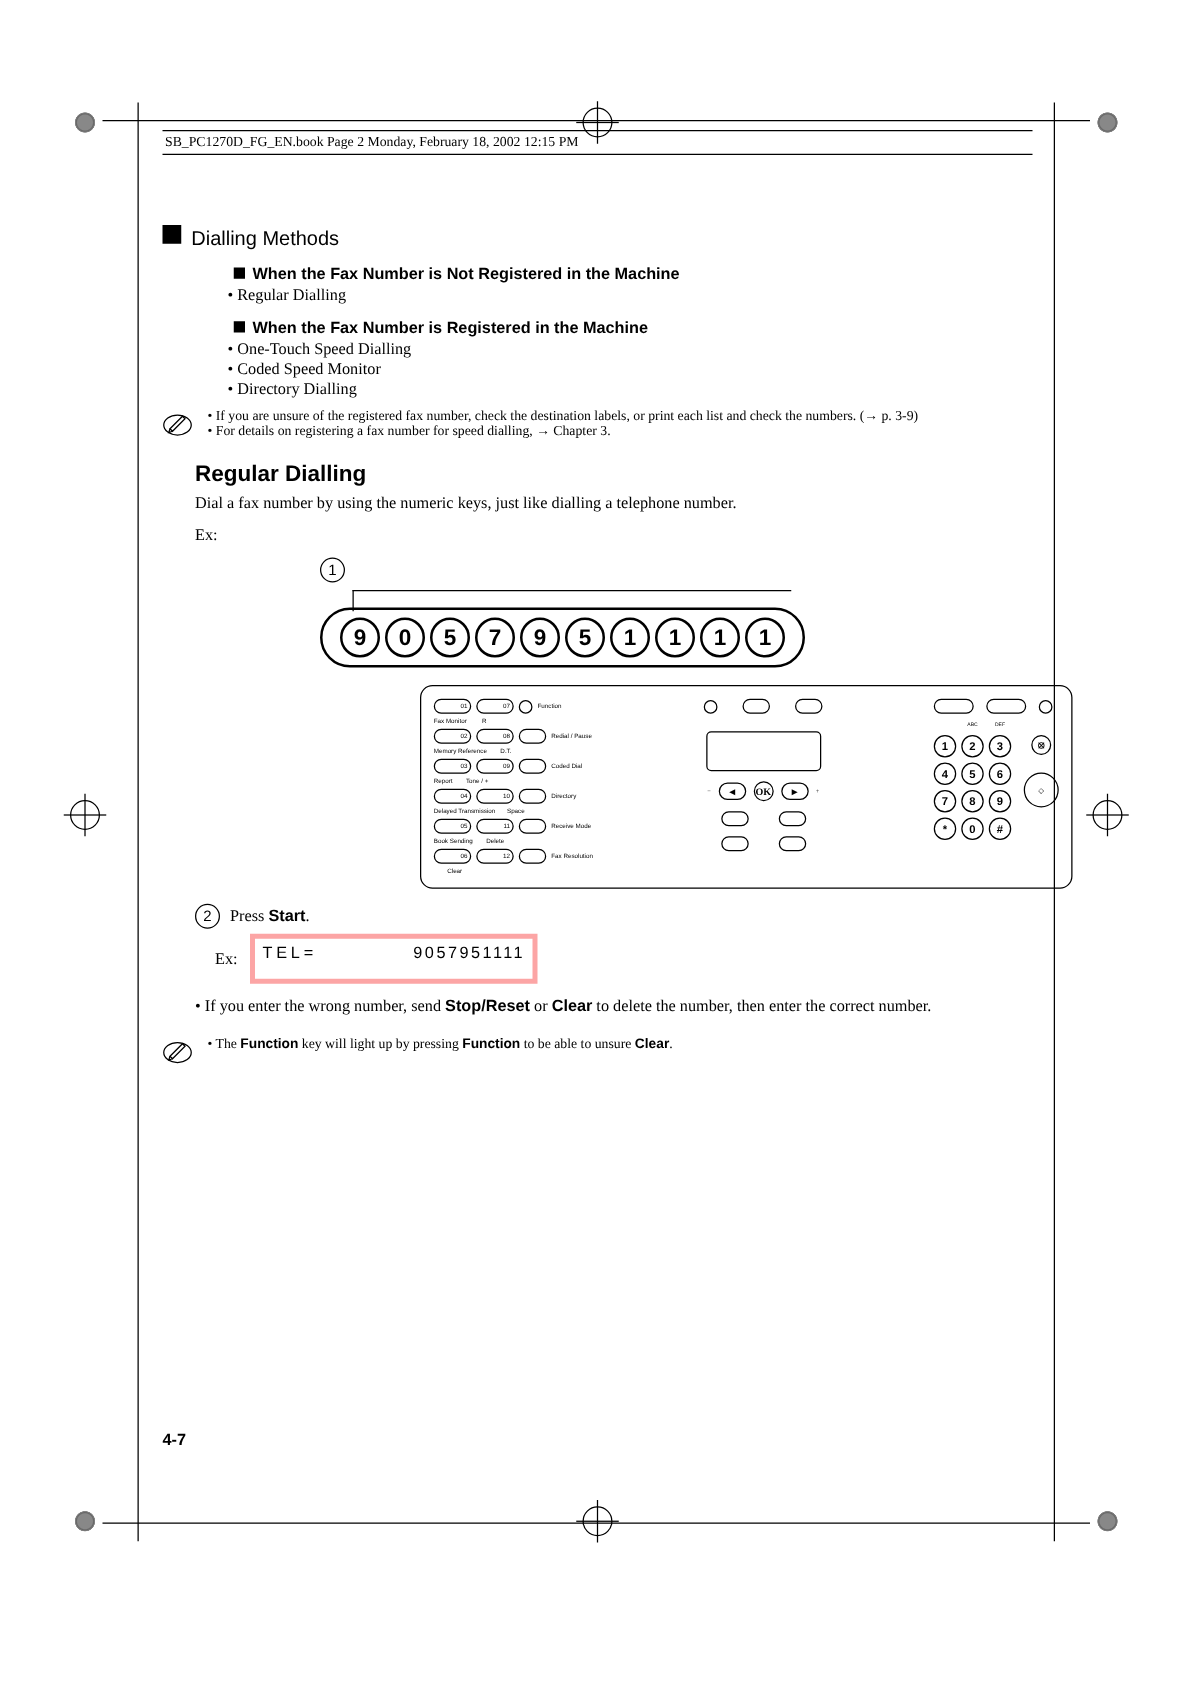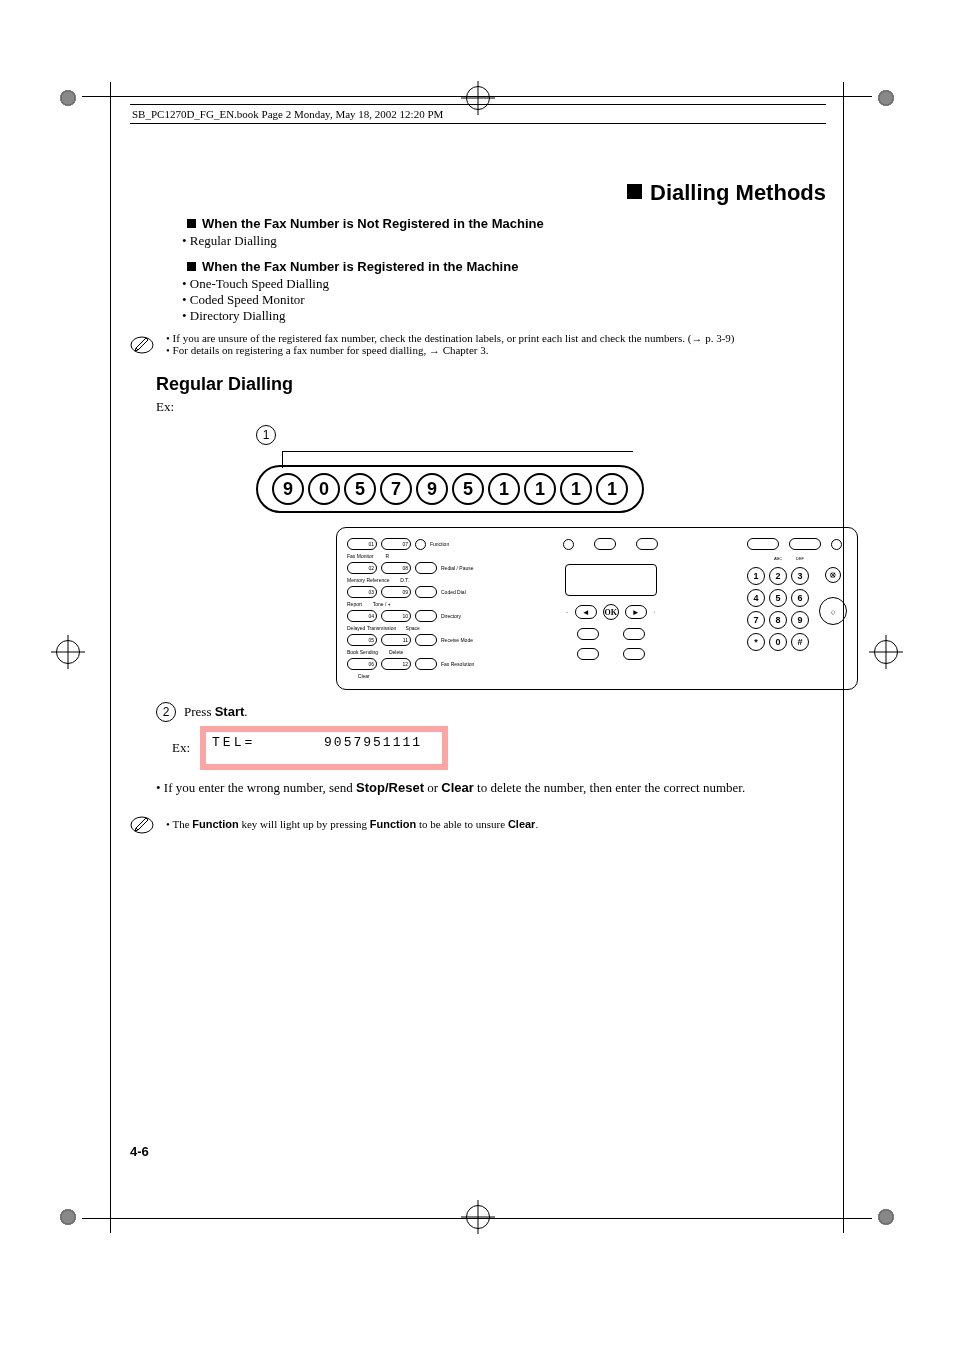--- a/index.html
+++ b/index.html
@@ -54,44 +54,43 @@
     padding: 3px 2px;
   }
 
   .content {
     position: absolute;
     top: 170px; left: 130px; right: 128px; bottom: 170px;
   }
 
   h1.section {
     font-family: Arial, Helvetica, sans-serif;
-    font-size: 22px;
+    font-size: 16px;
     margin: 10px 0 6px 0;
-    font-weight: bold;
-    text-align: right;
+    font-weight: normal;
   }
   h1.section .sq {
     display: inline-block; width: 15px; height: 15px; background: #000;
     margin-right: 8px; vertical-align: 1px;
   }
   .intro { margin-left: 26px; font-size: 13px; }
   .sub-h {
     font-family: Arial, Helvetica, sans-serif;
     font-weight: bold;
     font-size: 13px;
     margin: 10px 0 2px 26px;
     padding-left: 31px;
   }
   .sub-h .sq2 {
     display: inline-block; width: 9px; height: 9px; background: #000;
     margin-right: 6px; vertical-align: 0px;
   }
   ul.simple { margin: 0 0 0 52px; padding: 0; list-style: none; font-size: 13px; }
   ul.simple li::before { content: "• "; }
-  .note-row { display: flex; align-items: center; margin: 8px 0 0 0; }
+  .note-row { display: flex; align-items: flex-start; margin: 8px 0 0 0; }
   .pencil-icon { width: 24px; height: 24px; margin: 0 12px 0 0; flex: 0 0 auto; }
   .note-list { font-size: 11px; margin: 0; padding: 0; list-style: none; }
   .note-list li::before { content: "• "; }
 
   h2.sub {
     font-family: Arial, Helvetica, sans-serif;
     font-size: 18px; font-weight: bold;
     margin: 18px 0 4px 26px;
   }
   .body-p { margin: 0 0 10px 26px; font-size: 13px; }
@@ -147,21 +146,21 @@
     display:grid;grid-template-columns:repeat(3,18px);grid-auto-rows:18px;gap:4px;
   }
   .keypad span{border:1.5px solid #000;border-radius:50%;display:inline-flex;align-items:center;justify-content:center;font-size:9px;font-weight:bold;}
   .keypad-labels{display:grid;grid-template-columns:repeat(3,18px);gap:4px;font-size:4px;text-align:center;}
   .bigcirc{border:1px solid #000;border-radius:50%;width:26px;height:26px;display:inline-flex;align-items:center;justify-content:center;}
 
   .step-row { display:flex;align-items:center;gap:8px;margin:12px 0 4px 26px;font-size:13px; }
   .numcirc{border:1.5px solid #000;border-radius:50%;width:18px;height:18px;display:inline-flex;align-items:center;justify-content:center;font-family:Arial,sans-serif;font-size:12px;}
 
   .lcd-row{display:flex;align-items:center;gap:10px;margin:2px 0 0 42px;font-size:13px;}
-  .lcd{border:6px solid #fca5a5;width:210px;padding:3px 20px 14px 6px;font-family:Liberation Mono, monospace;font-size:13px;letter-spacing:3px;}
+  .lcd{border:4px solid #fca5a5;width:210px;padding:3px 6px 14px 6px;font-family:Liberation Sans, sans-serif;font-size:13px;letter-spacing:3px;}
   .lcd .v{float:right;letter-spacing:2px;}
 
   .bullet-p{margin:10px 0 0 26px;font-size:13px;}
 
   .page-num {
     position:absolute;bottom:22px;left:0;font-family:Arial,sans-serif;font-weight:bold;font-size:13px;
   }
   b.sans{font-family:Arial,Helvetica,sans-serif;}
 </style>
 </head>
@@ -173,21 +172,21 @@
 <div class="crop-mark crop-corner crop-br"></div>
 <div class="crop-target ct-top"></div>
 <div class="crop-target ct-bot"></div>
 <div class="crop-target ct-left"></div>
 <div class="crop-target ct-right"></div>
 <div class="crop-rule-h rule-top"></div>
 <div class="crop-rule-h rule-bottom"></div>
 <div class="crop-rule-v rule-left"></div>
 <div class="crop-rule-v rule-right"></div>
 
-<div class="header-bar">SB_PC1270D_FG_EN.book  Page 2  Monday, May 18, 2002  12:20 PM</div>
+<div class="header-bar">SB_PC1270D_FG_EN.book  Page 2  Monday, February 18, 2002  12:15 PM</div>
 
 <div class="content">
 
   <h1 class="section">
     <span class="sq"></span><span>Dialling Methods</span>
   </h1>
 
 
   <div class="sub-h">
     <span class="sq2"></span><span>When the Fax Number is Not Registered in the Machine</span>
@@ -211,20 +210,21 @@
       <path d="M6 16 L16 6 L18 8 L8 18 Z" fill="none" stroke="#000" stroke-width="1"></path>
       <path d="M6 16 L5 19 L8 18" fill="none" stroke="#000" stroke-width="1"></path>
     </svg>
     <ul class="note-list">
       <li>If you are unsure of the registered fax number, check the destination labels, or print each list and check the numbers. (→ p. 3-9)</li>
       <li>For details on registering a fax number for speed dialling, → Chapter 3.</li>
     </ul>
   </div>
 
   <h2 class="sub">Regular Dialling</h2>
+  <p class="body-p">Dial a fax number by using the numeric keys, just like dialling a telephone number.</p>
   <p class="body-p">Ex:</p>
 
   <div class="fig-wrap">
     <div class="callout-1-wrap">
       <span class="numcirc">1</span>
       <div class="callout-line"></div>
     </div>
     <div class="dial-row">
       <span>9</span>
       <span>0</span>
@@ -368,14 +368,14 @@
       <path d="M6 16 L16 6 L18 8 L8 18 Z" fill="none" stroke="#000" stroke-width="1"></path>
       <path d="M6 16 L5 19 L8 18" fill="none" stroke="#000" stroke-width="1"></path>
     </svg>
     <ul class="note-list">
       <li>
         <span>The </span><b class="sans">Function</b><span> key will light up by pressing </span><b class="sans">Function</b><span> to be able to unsure </span><b class="sans">Clear</b><span>.</span>
       </li>
     </ul>
   </div>
 
-  <div class="page-num">4-6</div>
+  <div class="page-num">4-7</div>
 </div>
 
 </body></html>

